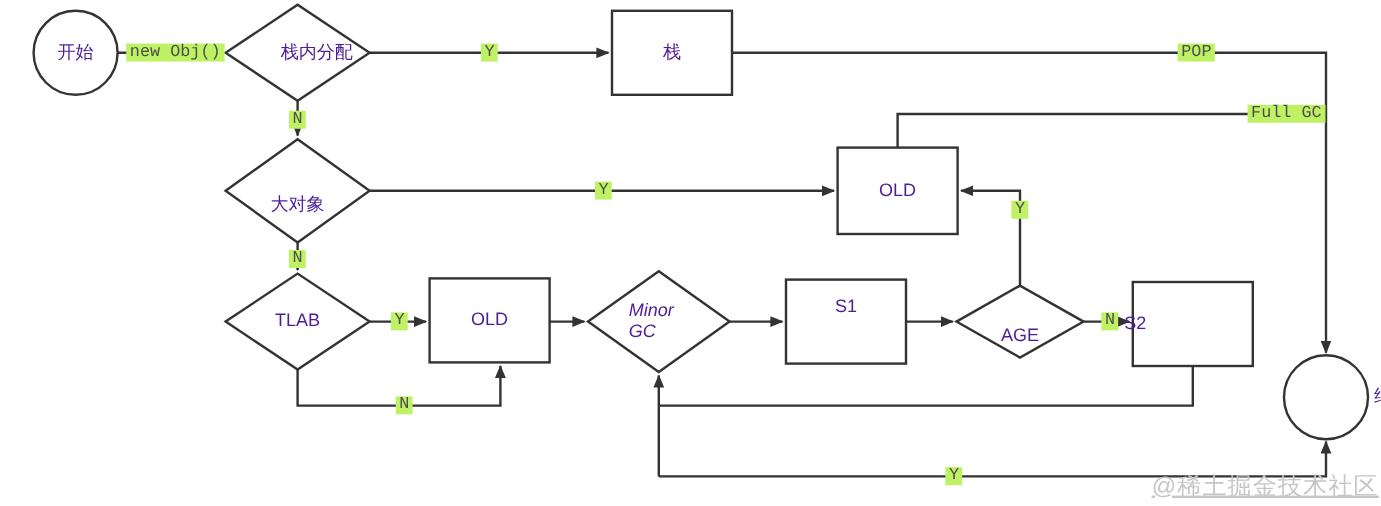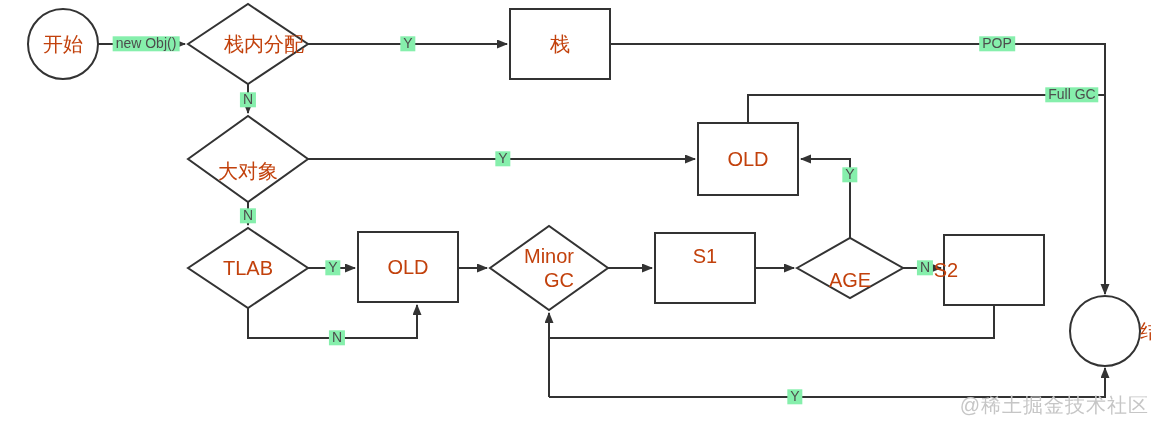--- a/index.html
+++ b/index.html
@@ -16,51 +16,54 @@
     overflow: hidden;
   }
   .stage svg {
     position: absolute;
     left: 0;
     top: 0;
   }
   .lbl {
     position: absolute;
     transform: translate(-50%, -50%);
-    color: #c2410c;
-    font-size: 20px;
+    color: #4c1d95;
+    font-size: 15px;
     white-space: nowrap;
     line-height: 1.2;
     user-select: none;
   }
   .edge-lbl {
     position: absolute;
     transform: translate(-50%, -50%);
     color: #4d4d4d;
     font-size: 14px;
     white-space: nowrap;
-    background: #86efac;
+    background: #bef264;
     padding: 0 3px;
     line-height: 1.1;
     user-select: none;
+    font-family: Liberation Mono, monospace;
   }
   .wrap2 {
     white-space: normal;
     width: 50px;
-    text-align: right;
+    text-align: left;
+    font-style: italic;
   }
   .watermark {
     position: absolute;
     right: 2px;
     top: 392px;
     color: #c6c6c6;
     font-size: 20px;
     letter-spacing: 1px;
     white-space: nowrap;
     user-select: none;
+    text-decoration: underline;
   }
 </style>
 </head>
 <body>
 
 <div class="stage">
 
   <svg width="1151" height="422" viewBox="0 0 1151 422">
     <defs>
       <marker id="arrow" markerWidth="11" markerHeight="10" refX="10" refY="4.5" orient="auto" markerUnits="userSpaceOnUse">

